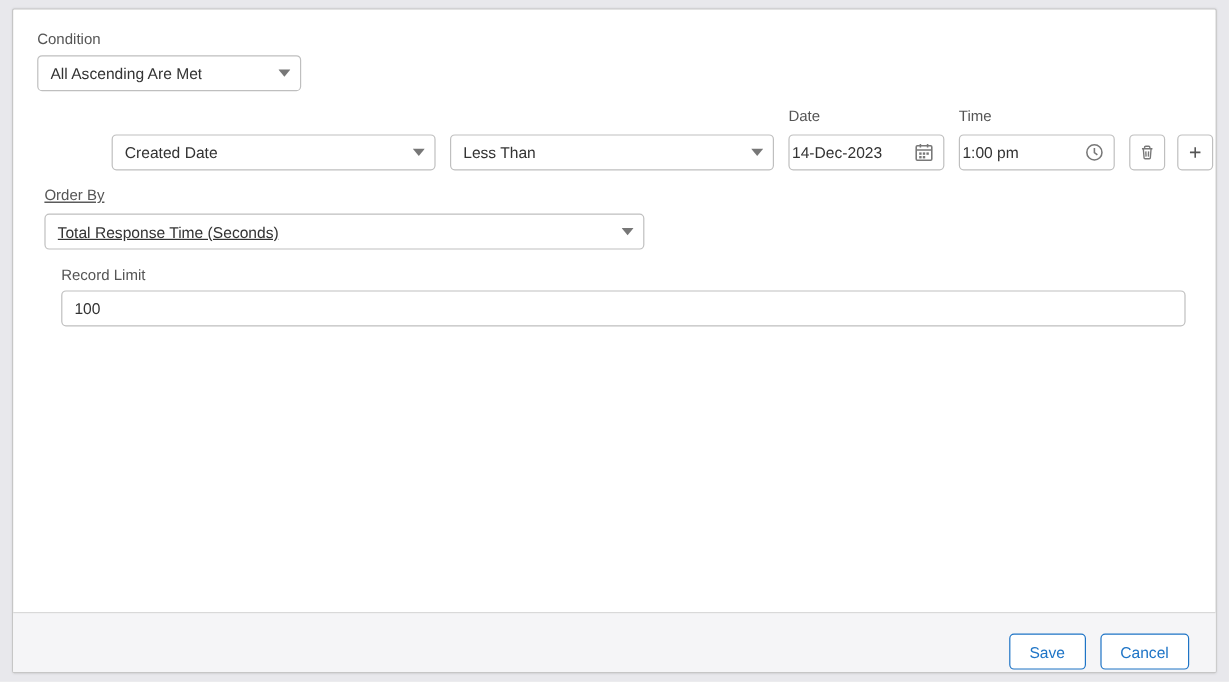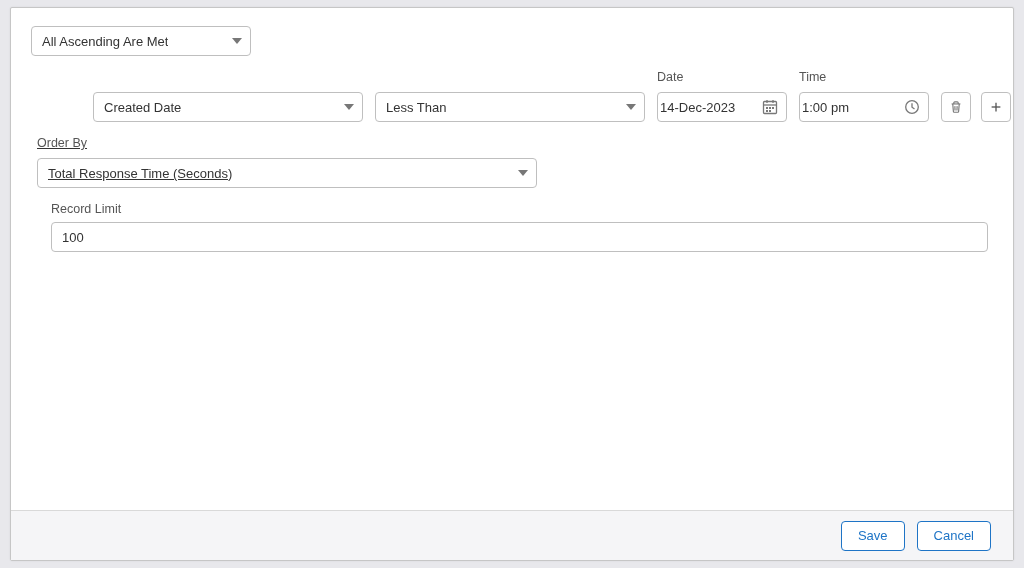--- a/index.html
+++ b/index.html
@@ -126,42 +126,43 @@
     outline: none;
     background: #fff;
   }
   .modal-footer {
     flex: 0 0 auto;
     height: 50px;
     border-top: 1px solid #d9d9d9;
     background: #f5f5f7;
     display: flex;
     justify-content: flex-end;
-    align-items: center;
-    padding: 4px 22px;
+    align-items: flex-start;
+    padding: 17px 22px;
     gap: 12px;
   }
   .btn {
     height: 30px;
     padding: 0 16px;
     border: 1px solid #1e74c6;
     background: #fff;
     color: #1e74c6;
     border-radius: 4px;
     font-size: 13px;
     cursor: pointer;
   }
 </style>
 </head>
 <body>
 
 <div class="modal">
   <div class="modal-body">
 
     <div class="condition-section">
+      <span class="field-label">Condition</span>
       <div class="select-ctl condition-select">
         <span class="sel-text">All Ascending Are Met</span>
         <span class="chev">
           <svg viewBox="0 0 10 10">
               <path d="M0 2 L5 8 L10 2 Z"></path>
             </svg>
         </span>
       </div>
     </div>
 

